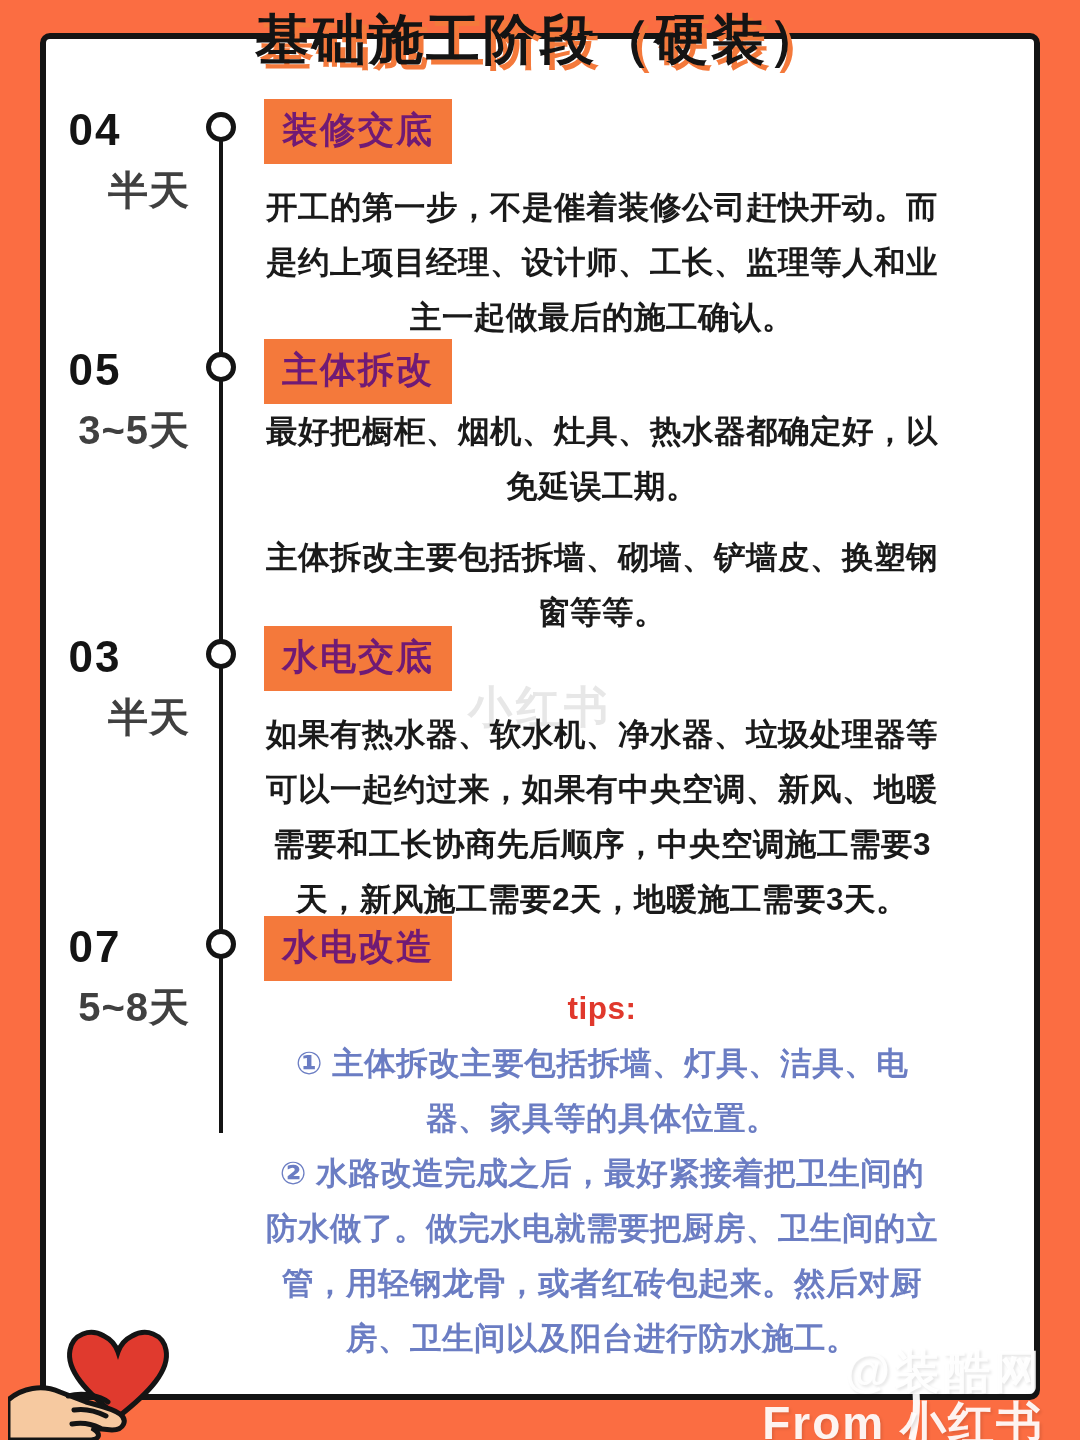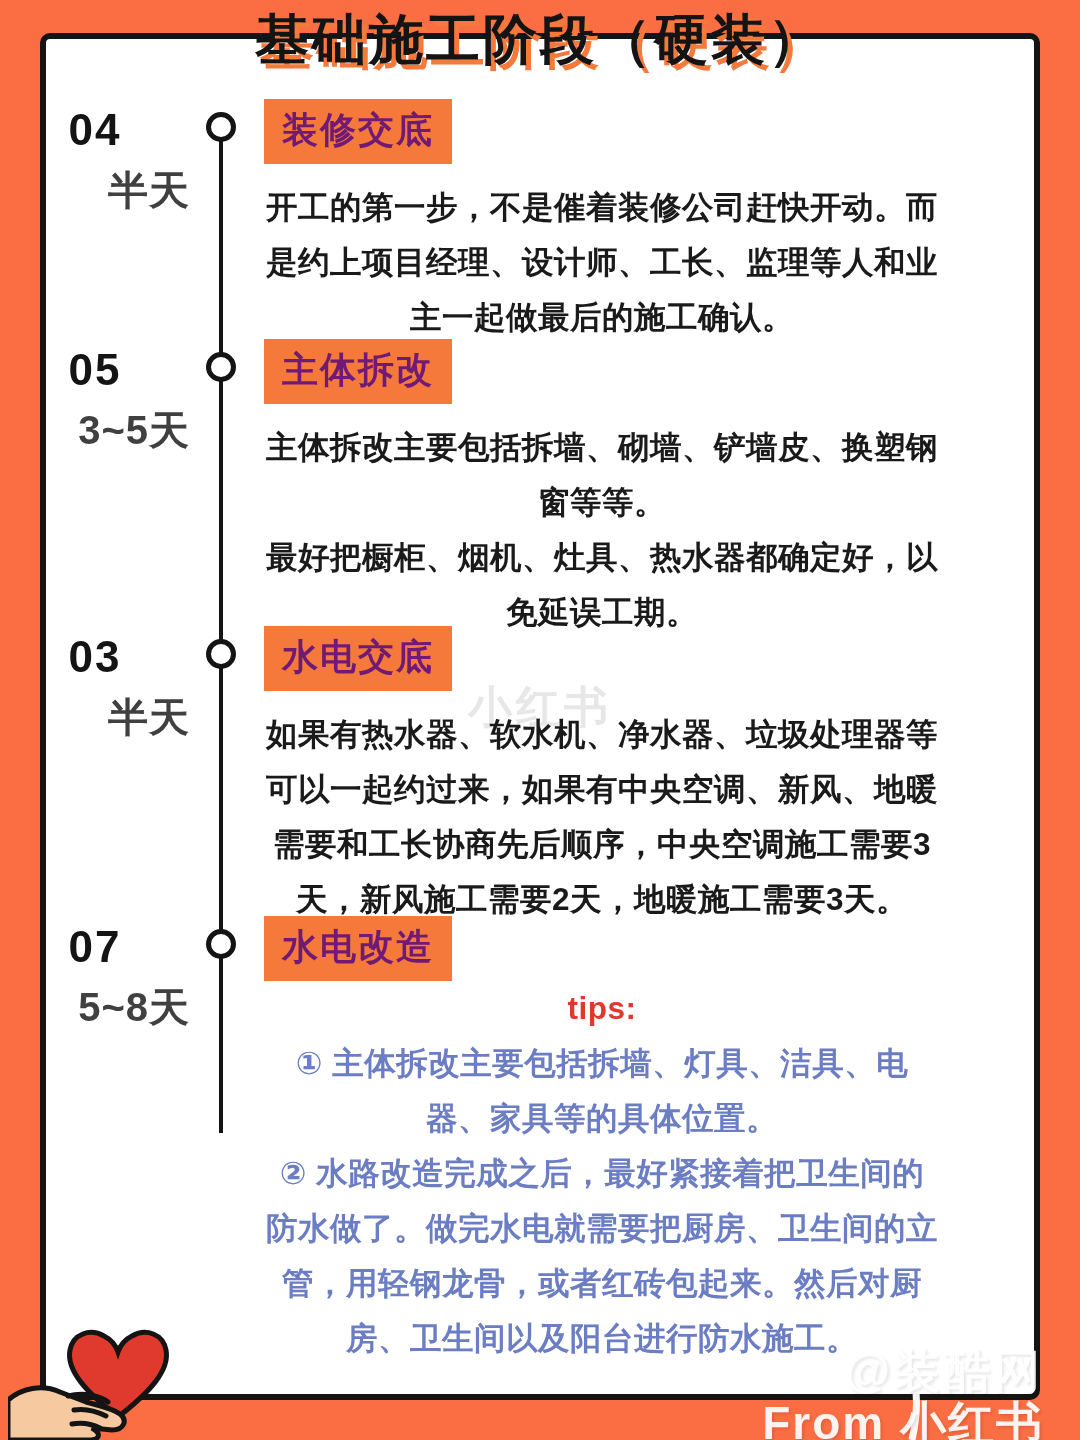--- a/index.html
+++ b/index.html
@@ -83,22 +83,22 @@
     <p>开工的第一步，不是催着装修公司赶快开动。而是约上项目经理、设计师、工长、监理等人和业主一起做最后的施工确认。</p>
   </div>
 </div>
 
 <div class="step step-05">
   <div class="step-num">05</div>
   <div class="step-duration">3~5天</div>
   <div class="node"></div>
   <div class="content">
     <div class="badge">主体拆改</div>
+    <p style="margin-top:0;">最好把橱柜、烟机、灶具、热水器都确定好，以免延误工期。</p>
     <p style="margin-bottom:0;">主体拆改主要包括拆墙、砌墙、铲墙皮、换塑钢窗等等。</p>
-    <p style="margin-top:0;">最好把橱柜、烟机、灶具、热水器都确定好，以免延误工期。</p>
   </div>
 </div>
 
 <div class="step step-06">
   <div class="step-num">03</div>
   <div class="step-duration">半天</div>
   <div class="node"></div>
   <div class="content">
     <div class="badge">水电交底</div>
     <p>如果有热水器、软水机、净水器、垃圾处理器等可以一起约过来，如果有中央空调、新风、地暖需要和工长协商先后顺序，中央空调施工需要3天，新风施工需要2天，地暖施工需要3天。</p>

